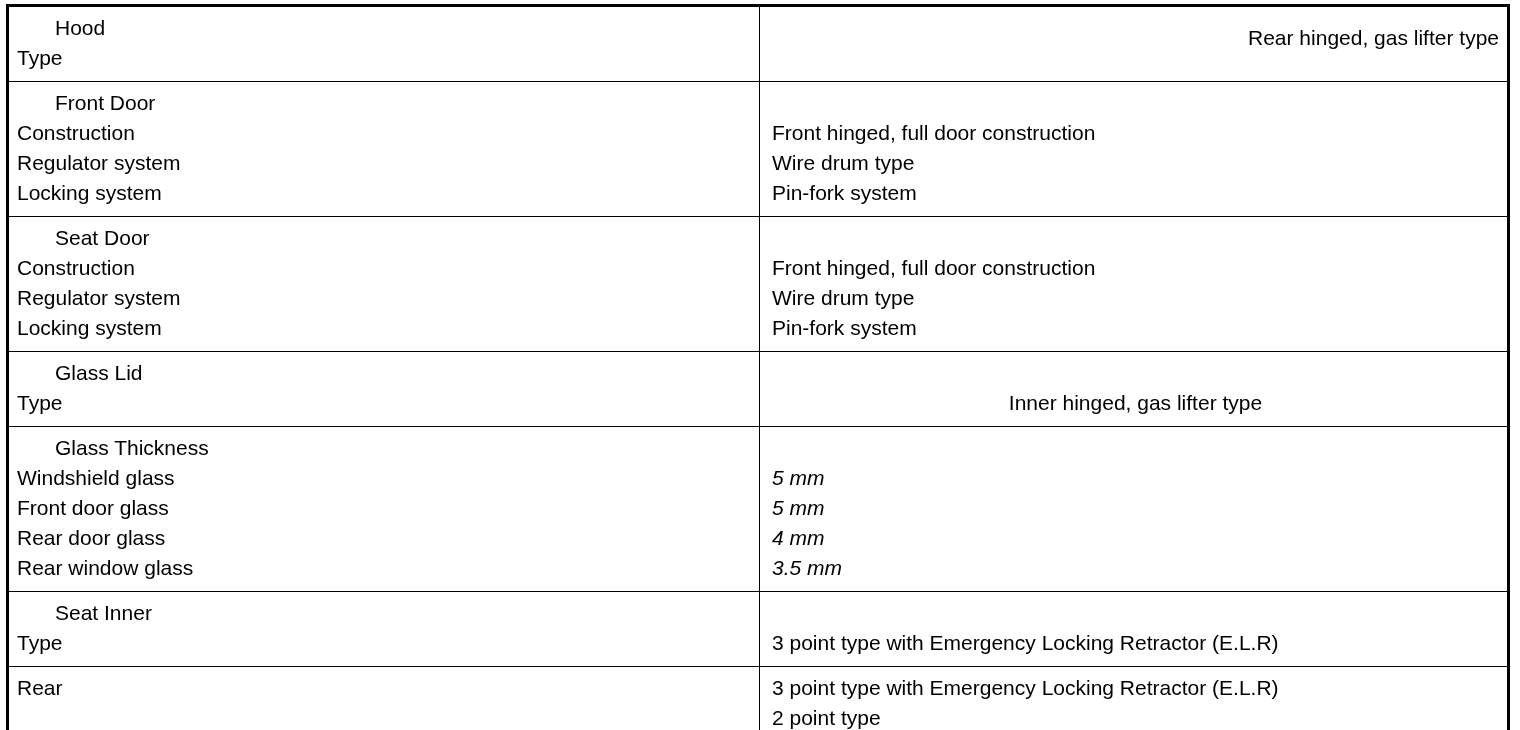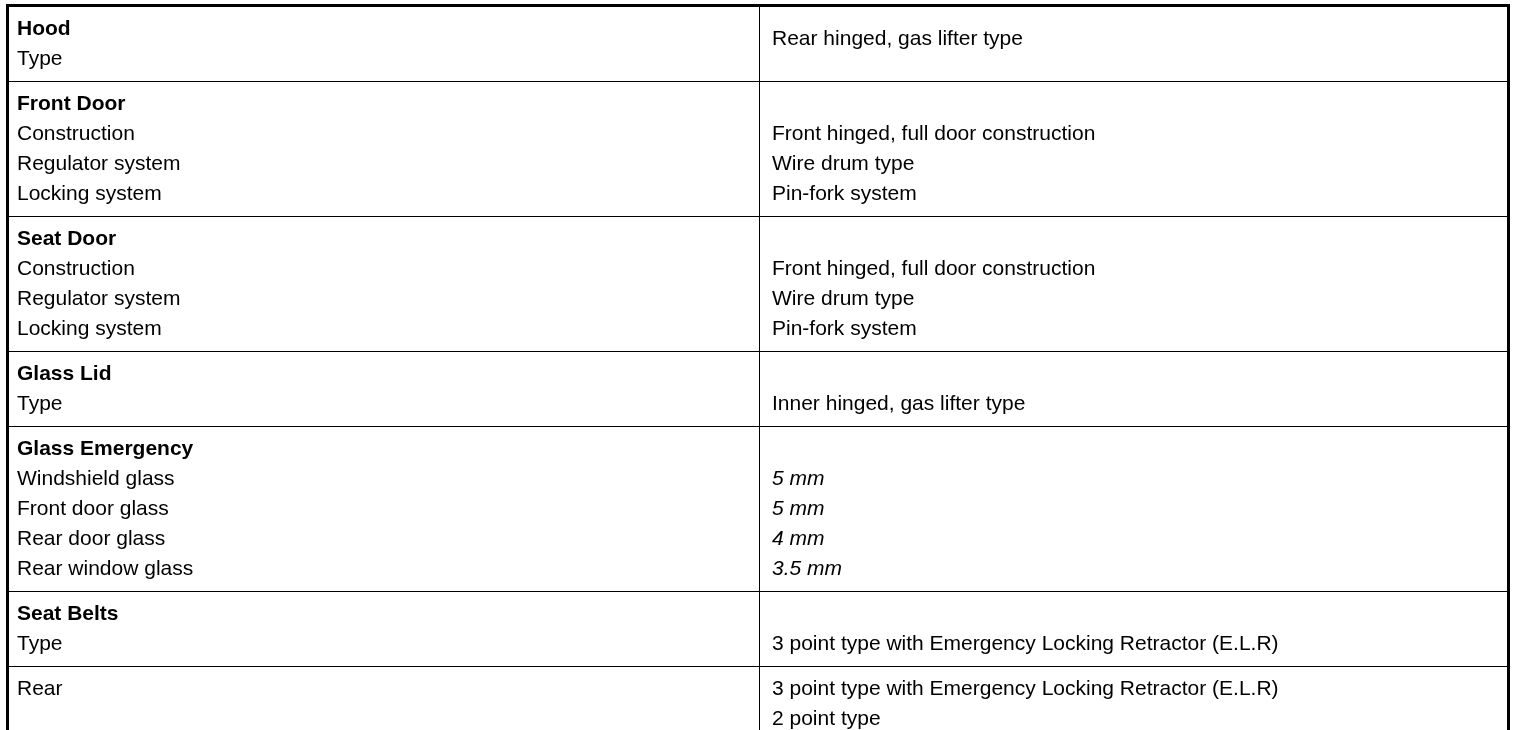--- a/index.html
+++ b/index.html
@@ -28,32 +28,33 @@
     border: 1px solid #000000;
     vertical-align: top;
     padding: 6px 8px 8px 8px;
     font-size: 21px;
     line-height: 30px;
   }
   .spec-table td.value {
     padding-left: 12px;
   }
   .heading {
-    font-weight: bold;
+    font-weight: normal;
     display: block;
+    margin-left: 38px;
   }
   .line {
     display: block;
     white-space: pre;
   }
   
-  tr.row-hood td.value { padding-top: 16px; }
+  tr.row-hood td.value { padding-top: 16px; text-align: right; }
   tr.row-front-door td.value { padding-top: 36px; }
   tr.row-rear-door td.value { padding-top: 36px; }
-  tr.row-trunk-lid td.value { padding-top: 36px; }
+  tr.row-trunk-lid td.value { padding-top: 36px; text-align: center; }
   tr.row-glass td.value { padding-top: 36px; font-style: italic; }
   tr.row-seat-belts td.value { padding-top: 36px; }
   tr.row-rear-belt td.value { padding-top: 6px; }
 </style>
 </head>
 <body>
 
 <table class="spec-table">
   <colgroup>
     <col class="c-label">
@@ -104,37 +105,37 @@
         <span class="heading">Glass Lid</span>
         <span class="line">Type</span>
       </td>
       <td class="value">
         <span class="line">Inner hinged, gas lifter type</span>
       </td>
     </tr>
 
     <tr class="row-glass">
       <td class="label">
-        <span class="heading">Glass Emergency</span>
+        <span class="heading">Glass Thickness</span>
         <span class="line">Windshield glass</span>
         <span class="line">Front door glass</span>
         <span class="line">Rear door glass</span>
         <span class="line">Rear window glass</span>
       </td>
       <td class="value">
         <span class="line">5 mm</span>
         <span class="line">5 mm</span>
         <span class="line">4 mm</span>
         <span class="line">3.5 mm</span>
       </td>
     </tr>
 
     <tr class="row-seat-belts">
       <td class="label">
-        <span class="heading">Seat Belts</span>
+        <span class="heading">Seat Inner</span>
         <span class="line">Type</span>
       </td>
       <td class="value">
         <span class="line">3 point type with Emergency Locking Retractor (E.L.R)</span>
       </td>
     </tr>
 
     <tr class="row-rear-belt">
       <td class="label">
         <span class="line">Rear</span>

